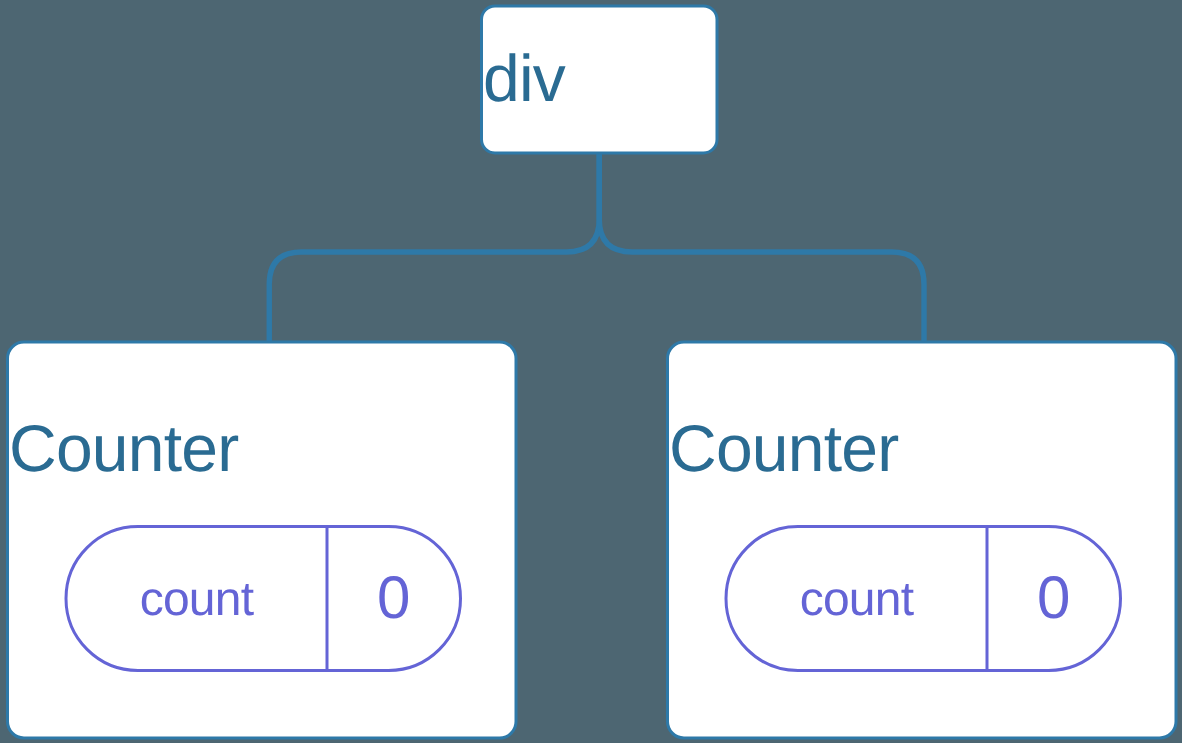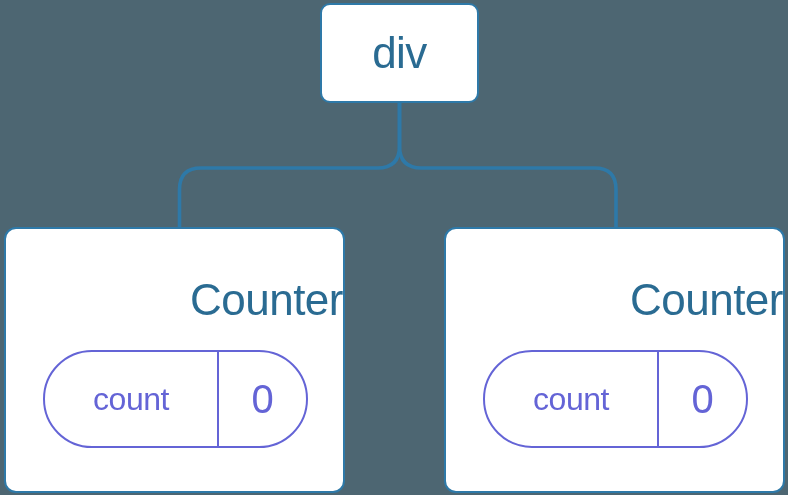--- a/index.html
+++ b/index.html
@@ -36,41 +36,41 @@
   }
   .node-root {
     position: absolute;
     left: 320px; top: 3px;
     width: 159px; height: 100px;
     background: var(--card-fill);
     border: 2.5px solid var(--edge);
     border-radius: 10px;
     display: flex;
     align-items: center;
-    justify-content: center;
+    justify-content: flex-start;
     font-size: 44px;
     font-weight: 500;
     letter-spacing: -0.5px;
     color: var(--label);
   }
   .card {
     position: absolute;
     top: 227px;
     width: 341px;
     height: 266px;
     background: var(--card-fill);
     border: 2.5px solid var(--edge);
     border-radius: 12px;
   }
   .card.left  { left: 4px; }
   .card.right { left: 444px; }
   .card-title {
     position: absolute;
     top: 46px; left: 0; right: 0;
-    text-align: right;
+    text-align: left;
     font-size: 44px;
     font-weight: 500;
     letter-spacing: -0.5px;
     color: var(--label);
   }
   .state-pill {
     position: absolute;
     top: 121px; left: 37px;
     width: 265px; height: 98px;
     border: 2px solid var(--state);

